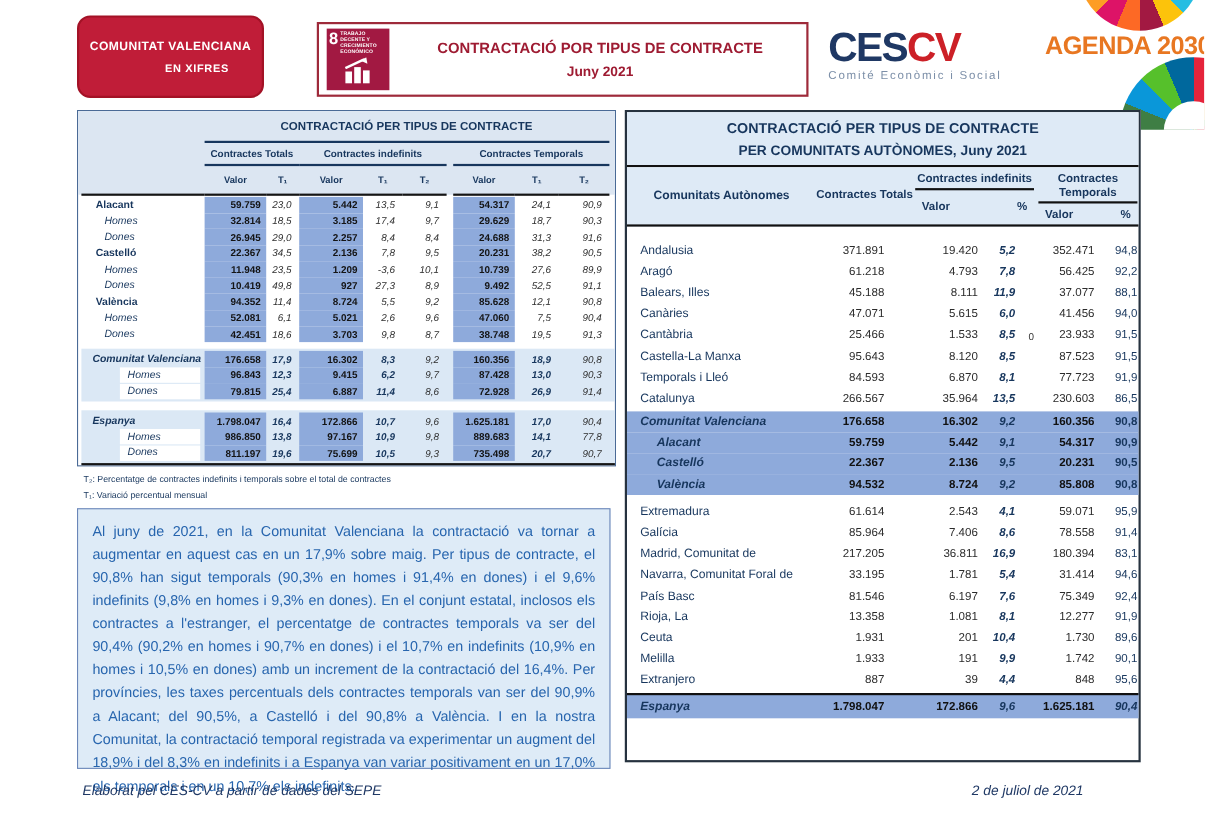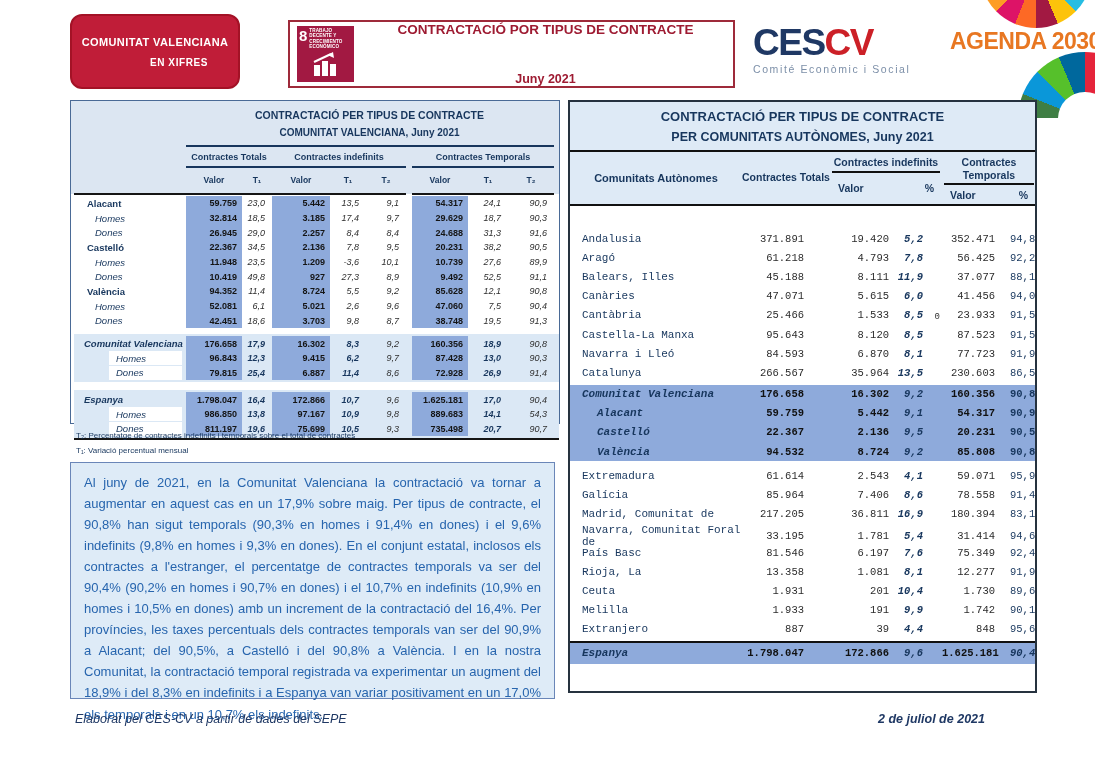--- a/index.html
+++ b/index.html
@@ -15,21 +15,21 @@
 
   .title-box{position:absolute;left:288px;top:20px;width:447px;height:68px;border:2px solid #9E2A3A;
              background:#fff;box-sizing:border-box;}
   .sdg{position:absolute;left:7px;top:4px;width:57px;height:56px;background:#A21942;color:#fff;
        padding:2px 2px;box-sizing:border-box;}
   .sdg-top{display:flex;gap:2px;align-items:flex-start;}
   .sdg-num{font-size:15px;font-weight:bold;line-height:1;}
   .sdg-lab{font-size:4.6px;font-weight:bold;line-height:1.15;letter-spacing:.1px;width:40px;}
   .sdg svg{display:block;margin:3px auto 0 auto;}
   .tb-text{position:absolute;left:72px;right:4px;top:0;height:100%;display:flex;flex-direction:column;
-           justify-content:space-between;align-items:center;gap:7px;}
+           justify-content:center;align-items:center;gap:7px;}
   .tb-title{font-size:13.5px;font-weight:bold;color:#9E1B32;}
   .tb-sub{font-size:12.5px;font-weight:bold;color:#9E1B32;}
 
   .cescv{position:absolute;left:753px;top:24px;width:180px;}
   .cescv .word{font-size:37px;font-weight:bold;letter-spacing:-1.5px;line-height:1;}
   .cescv .p1{color:#1F3864;} .cescv .p2{color:#CC2027;}
   .cescv .tag{font-size:10.5px;color:#7C8FA8;letter-spacing:1.6px;margin-top:2px;}
 
   .agenda{position:absolute;left:940px;top:0;width:155px;height:118px;overflow:hidden;}
   .agenda-text{position:absolute;left:10px;top:28px;font-size:23px;font-weight:bold;color:#E87722;
@@ -93,21 +93,21 @@
          grid-template-columns:172px 88px 112px 94px;height:52px;}
   .rh-region{display:flex;align-items:center;justify-content:center;font-size:11px;font-weight:bold;}
   .rh-totals{display:flex;align-items:center;justify-content:center;text-align:center;
              font-size:10.5px;font-weight:bold;line-height:1.25;}
   .rh-group{display:flex;flex-direction:column;padding-top:4px;}
   .rh-gl{text-align:center;font-size:10.5px;font-weight:bold;line-height:1.2;
          border-bottom:2px solid #111;padding-bottom:2px;margin:0 2px;}
   .rh-subs{display:flex;flex:1;align-items:center;}
   .rh-v{font-size:10.5px;font-weight:bold;padding-left:8px;flex:1;}
   .rh-p{font-size:10.5px;font-weight:bold;padding-right:8px;text-align:right;width:34px;}
-  .rrows{padding-top:23px;font-family:Liberation Mono, monospace;}
+  .rrows{padding-top:12px;}
   .rrow{display:grid;grid-template-columns:172px 88px 66px 46px 68px 29px;height:19.2px;align-items:center;}
   .rcell{box-sizing:border-box;}
   .rlbl{font-size:11px;color:#17365D;padding-left:12px;}
   .rlbl.ind{padding-left:27px;}
   .rnum{font-size:10.5px;color:#2b2b2b;text-align:right;}
   .rrow .c1{padding-right:26px;} .rrow .c2{padding-right:7px;}
   .rpct{font-size:10.5px;font-weight:bold;font-style:italic;color:#17365D;text-align:right;
         padding-right:19px;position:relative;}
   .rpct .stray{position:absolute;right:2px;top:3px;font-size:9px;font-weight:normal;font-style:normal;color:#333;}
   .rrow .c4{padding-right:15px;}
@@ -116,21 +116,21 @@
   .rrow.hl .rlbl{font-weight:bold;font-style:italic;}
   .rrow.hl .rnum{font-weight:bold;color:#111;}
   .rrow.hl .rpct2{font-weight:bold;}
   .rrow.gap-after{margin-bottom:5px;}
   .rrow.first-hl{margin-top:2px;}
   .rrow.tot{border-top:2px solid #111;margin-top:2px;height:21px;}
   .rrow.tot .rpct2{font-style:italic;}
 
   
   .footer-left{position:absolute;left:75px;top:712px;font-size:12.5px;font-style:italic;color:#1F3864;}
-  .footer-right{position:absolute;right:110px;top:712px;font-size:12.5px;font-style:italic;color:#1F3864;font-weight:bold;}
+  .footer-right{position:absolute;right:110px;top:712px;font-size:12.5px;font-style:italic;color:#1F3864;}
 </style>
 </head>
 <body>
 
 <div id="page">
 
   <div class="red-badge">
     <div class="l1">COMUNITAT VALENCIANA</div>
     <div class="l2">EN XIFRES</div>
   </div>
@@ -164,21 +164,20 @@
 
   <div class="agenda">
     <div class="wheel w1"></div>
     <div class="wheel w2"></div>
     <div class="agenda-text">AGENDA 2030</div>
   </div>
 
   <div class="ltable">
     <div class="lhead">
       <div class="ltitle1">CONTRACTACIÓ PER TIPUS DE CONTRACTE</div>
-      <div class="ltitle2">COMUNITAT VALENCIANA, Juny 2021</div>
       <div class="lhr"></div>
       <div class="lgrid lgroups">
         <div class="lgroup g-tot">Contractes Totals</div>
         <div class="lgroup g-ind">Contractes indefinits</div>
         <div class="lgroup g-tmp">Contractes Temporals</div>
       </div>
       <div class="lgrid lsub">
         <div></div>
         <div>Valor</div>
         <div>T₁</div>
@@ -361,21 +360,21 @@
             <div class="winset">Homes</div>
           </div>
           <div class="lcell val">986.850</div>
           <div class="lcell t1 bt">13,8</div>
           <div class="lcell val">97.167</div>
           <div class="lcell t1 bt">10,9</div>
           <div class="lcell t2">9,8</div>
           <div class="lcell gapc"></div>
           <div class="lcell val">889.683</div>
           <div class="lcell t1 bt">14,1</div>
-          <div class="lcell t2">54,3</div>
+          <div class="lcell t2">77,8</div>
         </div>
         <div class="lgrid lrow">
           <div class="lcell lbl sub">
             <div class="winset">Dones</div>
           </div>
           <div class="lcell val">811.197</div>
           <div class="lcell t1 bt">19,6</div>
           <div class="lcell val">75.699</div>
           <div class="lcell t1 bt">10,5</div>
           <div class="lcell t2">9,3</div>
@@ -460,21 +459,21 @@
         </div>
         <div class="rrow">
           <div class="rcell rlbl">Castella-La Manxa</div>
           <div class="rcell rnum c1">95.643</div>
           <div class="rcell rnum c2">8.120</div>
           <div class="rcell rpct c3">8,5</div>
           <div class="rcell rnum c4">87.523</div>
           <div class="rcell rpct2 c5">91,5</div>
         </div>
         <div class="rrow">
-          <div class="rcell rlbl">Navarra i Lleó</div>
+          <div class="rcell rlbl">Temporals i Lleó</div>
           <div class="rcell rnum c1">84.593</div>
           <div class="rcell rnum c2">6.870</div>
           <div class="rcell rpct c3">8,1</div>
           <div class="rcell rnum c4">77.723</div>
           <div class="rcell rpct2 c5">91,9</div>
         </div>
         <div class="rrow">
           <div class="rcell rlbl">Catalunya</div>
           <div class="rcell rnum c1">266.567</div>
           <div class="rcell rnum c2">35.964</div>

